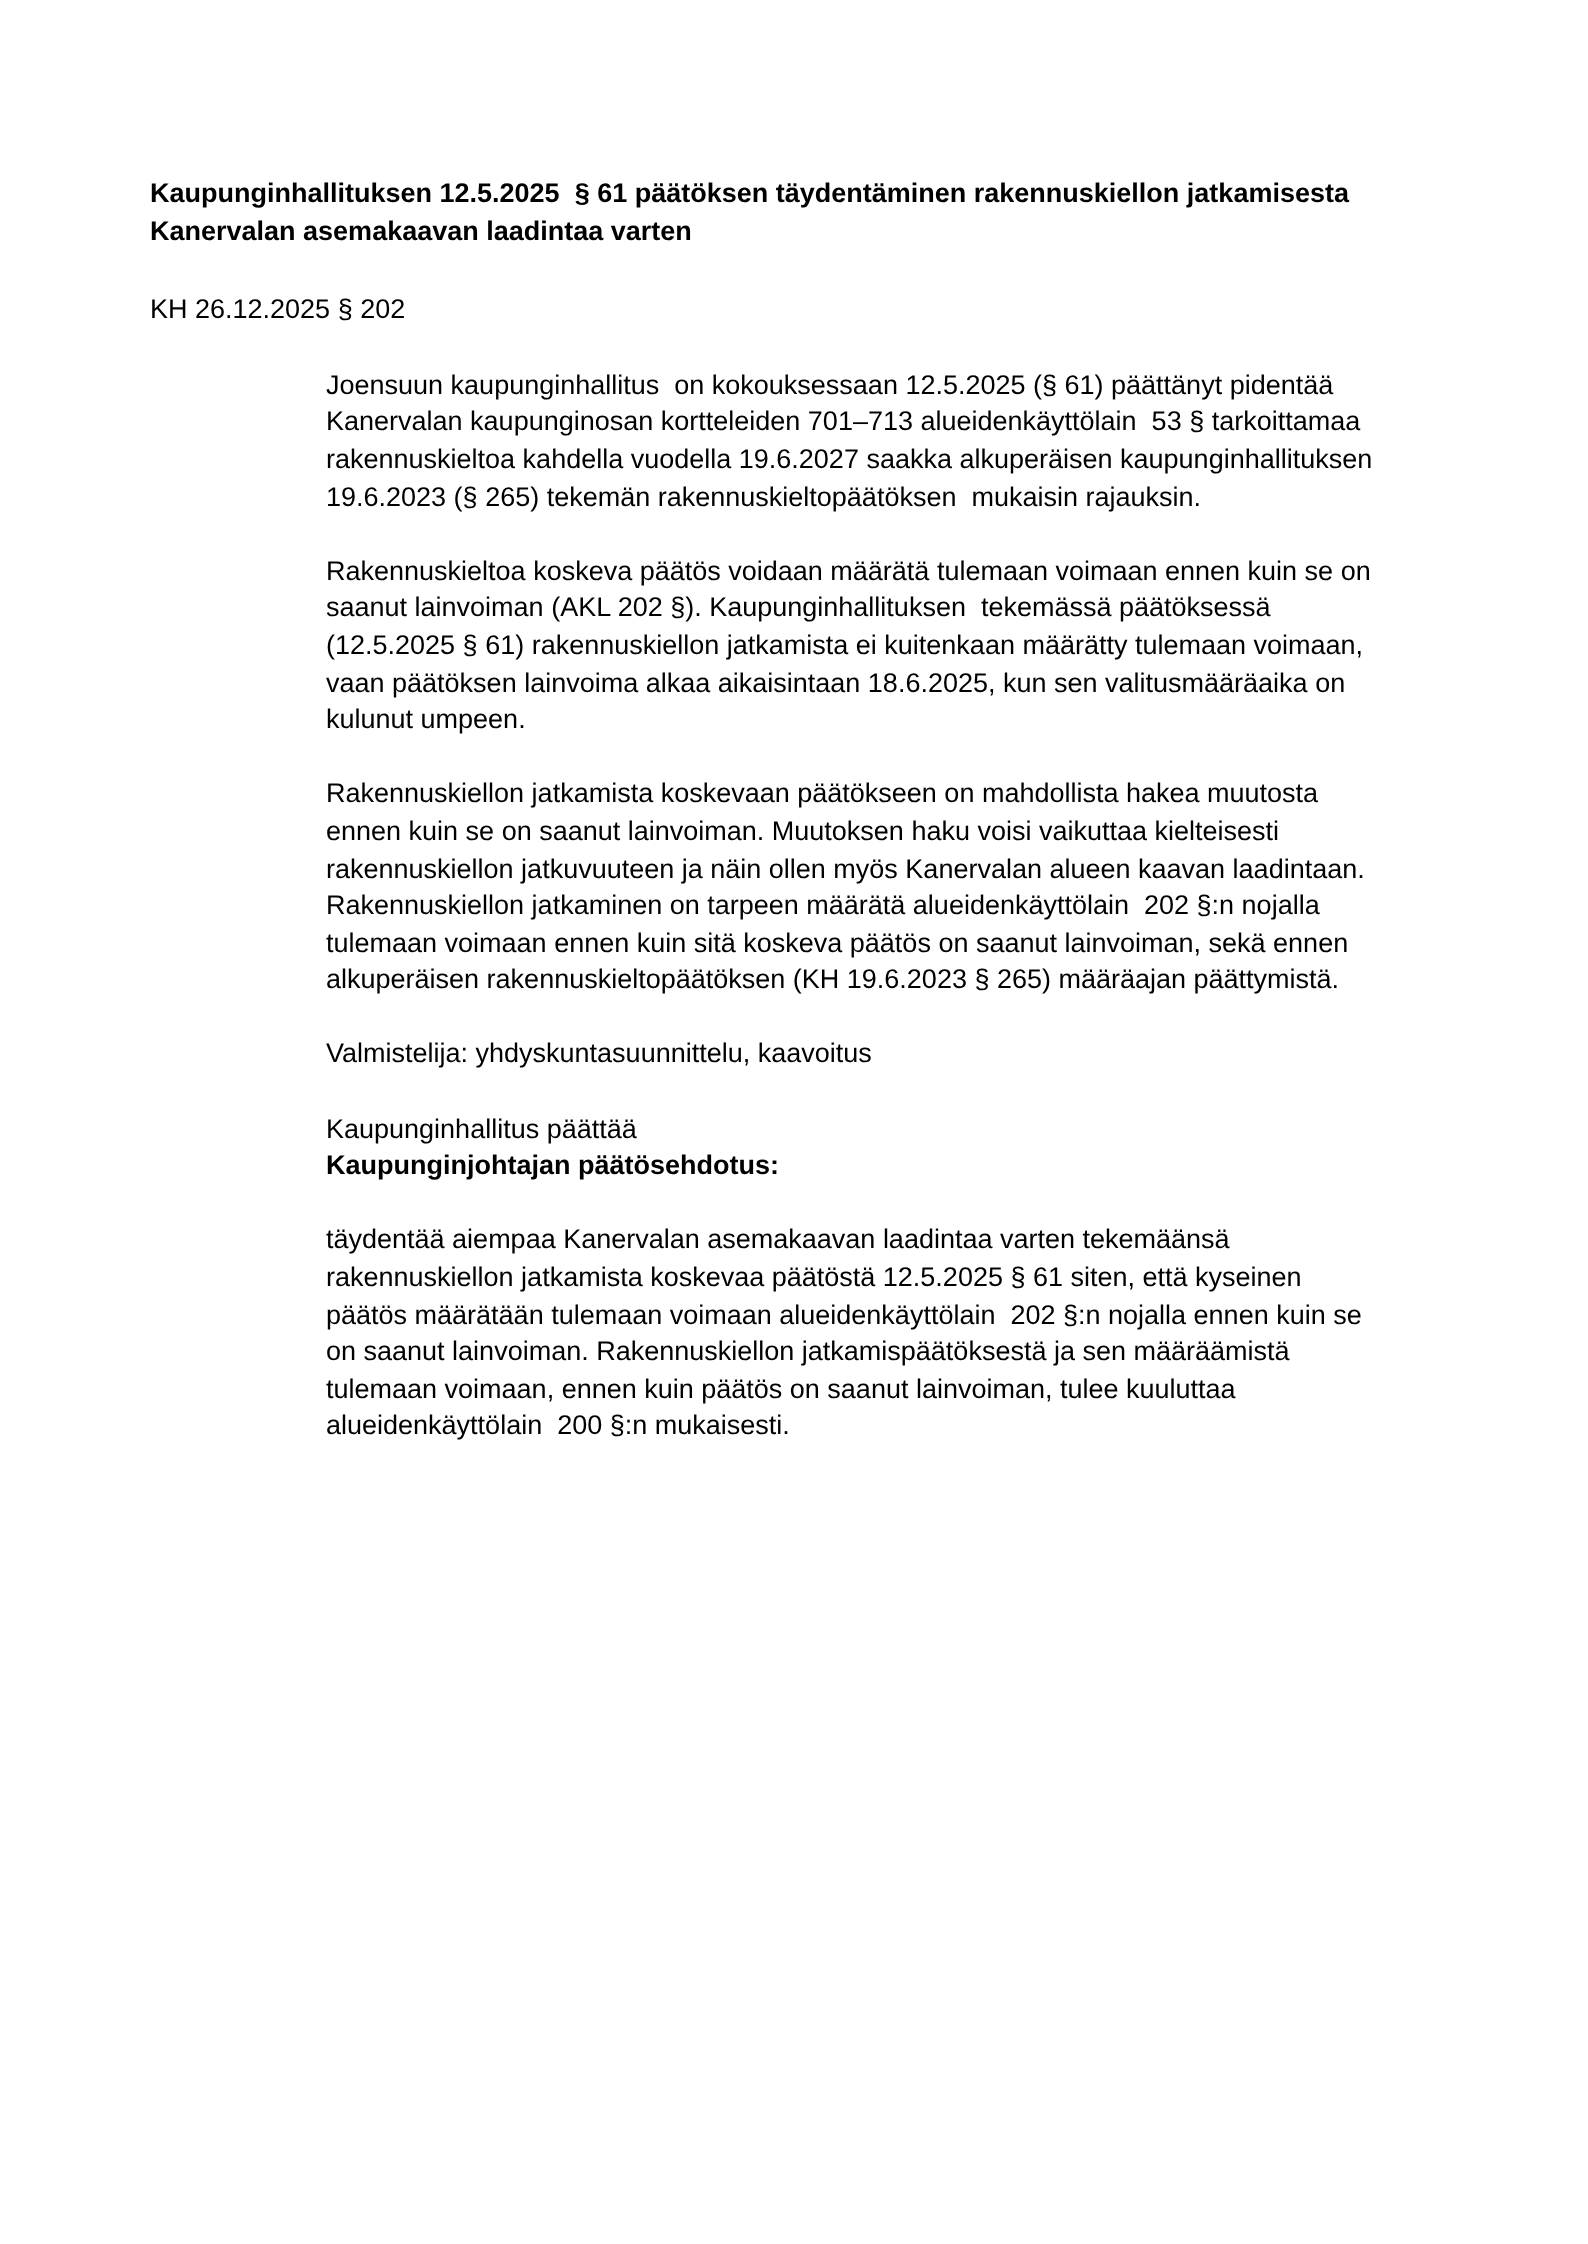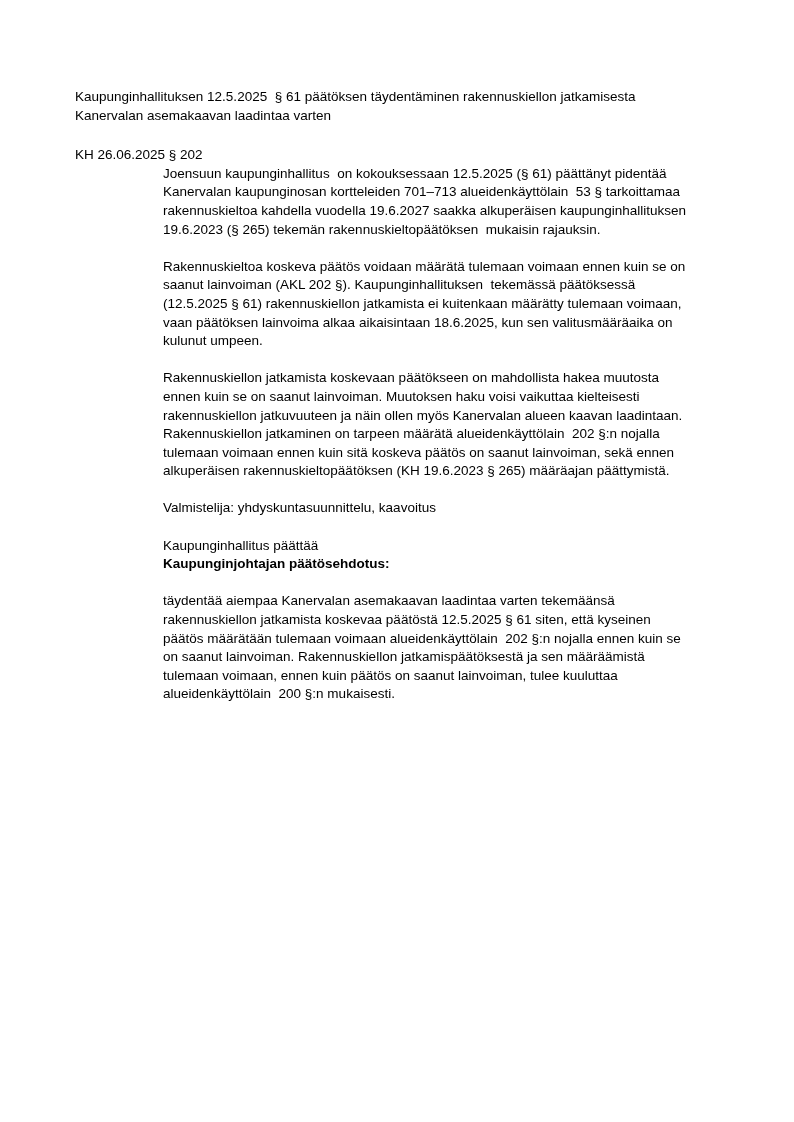--- a/index.html
+++ b/index.html
@@ -17,51 +17,52 @@
     font-size: 13.5px;
     line-height: 18.6px;
     box-sizing: border-box;
     padding: 88px 56px 0 75px;
     overflow: hidden;
   }
   .pre {
     white-space: pre;
   }
   .doc-title {
-    font-weight: normal;
+    font-weight: bold;
     font-size: 13.5px;
     line-height: 18.6px;
     margin: 0;
   }
   .reference-block {
     margin-top: 21px;
   }
   .body-content {
     margin-left: 88px;
+    margin-top: 19px;
   }
   .para {
     margin: 0 0 18.6px 0;
   }
   .bold {
     font-weight: bold;
   }
   .line {
     margin: 0;
   }
 </style>
 </head>
 <body>
 
 <div class="page">
 
   <h1 class="doc-title pre">Kaupunginhallituksen 12.5.2025  § 61 päätöksen täydentäminen rakennuskiellon jatkamisesta
 Kanervalan asemakaavan laadintaa varten</h1>
 
   <div class="reference-block">
-    <div class="line pre">KH 26.06.2025 § 202</div>
+    <div class="line pre">KH 26.12.2025 § 202</div>
   </div>
 
   <div class="body-content">
 
     <p class="para pre">Joensuun kaupunginhallitus  on kokouksessaan 12.5.2025 (§ 61) päättänyt pidentää
 Kanervalan kaupunginosan kortteleiden 701–713 alueidenkäyttölain  53 § tarkoittamaa
 rakennuskieltoa kahdella vuodella 19.6.2027 saakka alkuperäisen kaupunginhallituksen
 19.6.2023 (§ 265) tekemän rakennuskieltopäätöksen  mukaisin rajauksin.</p>
 
     <p class="para pre">Rakennuskieltoa koskeva päätös voidaan määrätä tulemaan voimaan ennen kuin se on

